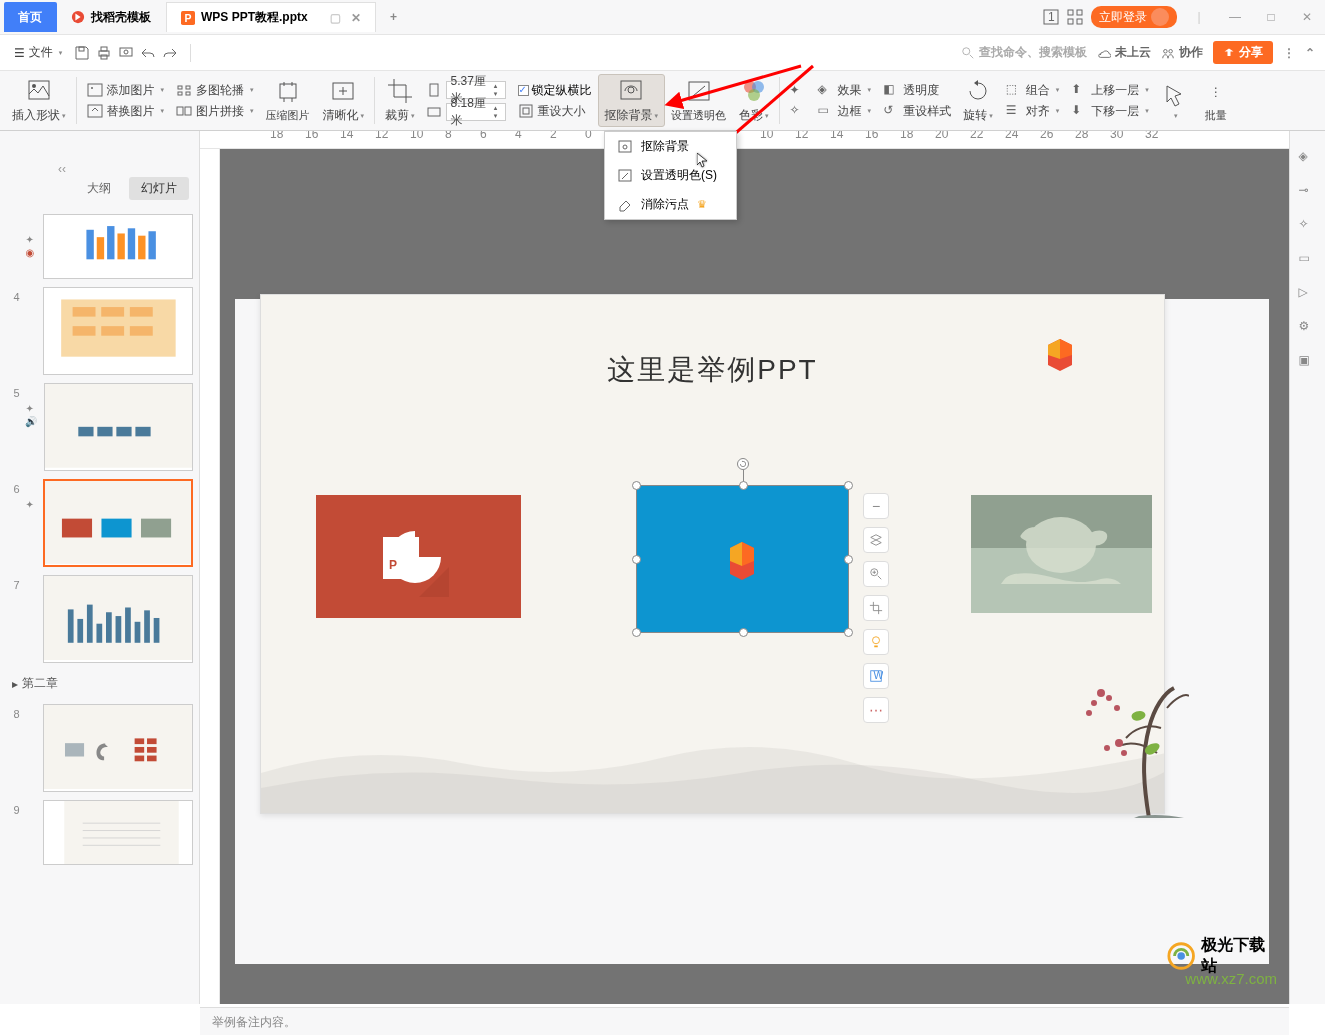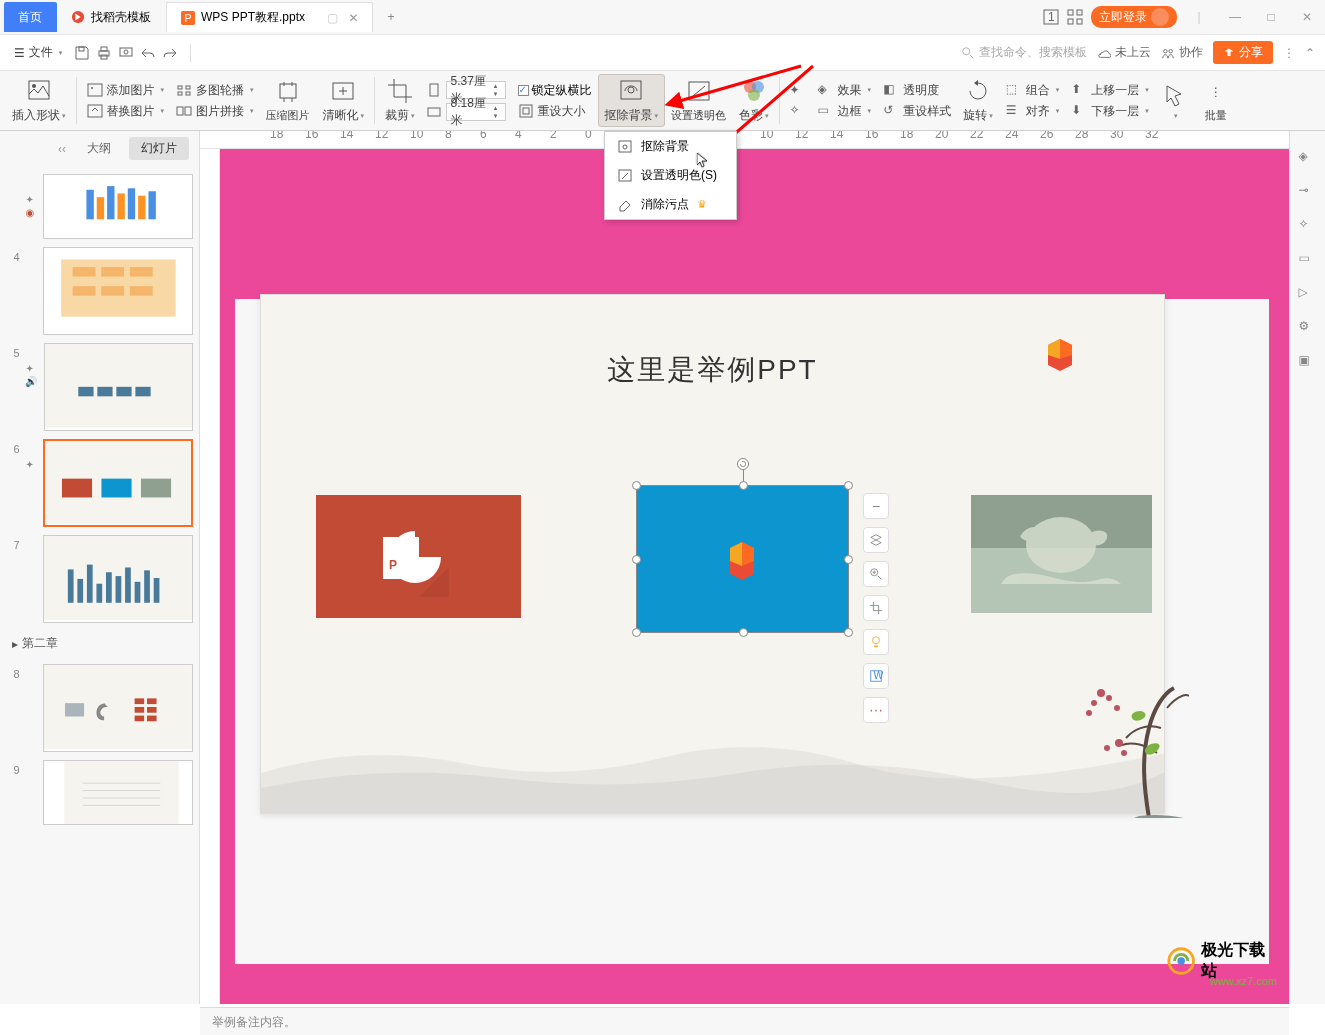--- a/index.html
+++ b/index.html
@@ -1,36 +1,36 @@
 <!DOCTYPE html>
 <html><head>
 <meta charset="utf-8">
 <style>
 *{margin:0;padding:0;box-sizing:border-box;font-family:"Microsoft YaHei","PingFang SC",sans-serif;font-size:12px;}
 body{background:#fff;overflow:hidden;width:1325px;height:1035px;position:relative;}
 .titlebar{height:35px;background:#f7f7f8;display:flex;align-items:center;padding:0 4px;border-bottom:1px solid #e5e5e5;}
-.tab{padding:0 14px;height:30px;display:flex;align-items:center;gap:6px;border-right:1px solid transparent;cursor:pointer;}
+.tab{padding:0 14px;height:30px;display:flex;align-items:center;gap:6px;border-right:1px solid transparent;cursor:pointer;font-weight:bold;}
 .tab.home{background:#417ff9;color:#fff;border-radius:2px 2px 0 0;}
 .tab.active{background:#fff;border:1px solid #e0e0e0;border-bottom:none;}
 .tab-icon{width:14px;height:14px;display:inline-block;}
 .tab-close{color:#999;margin-left:4px;}
 .titlebar-right{margin-left:auto;display:flex;align-items:center;gap:8px;}
 .tb-icon{width:16px;height:16px;color:#666;cursor:pointer;}
 .login-btn{background:#fd6a22;color:#fff;padding:2px 8px;border-radius:10px;display:flex;align-items:center;gap:4px;}
 .login-avatar{width:18px;height:18px;border-radius:50%;background:#fb8c5c;}
 .win-btn{width:28px;height:26px;display:flex;align-items:center;justify-content:center;color:#999;}
 
 .menubar{height:36px;background:#fff;display:flex;align-items:center;padding:0 10px;gap:8px;border-bottom:1px solid #e5e5e5;}
 .menu-file{display:flex;align-items:center;gap:4px;color:#444;padding:0 4px;}
 .menu-qat{display:flex;gap:6px;}
 .qat-icon{width:16px;height:16px;color:#666;cursor:pointer;}
 .menu-items{display:flex;gap:4px;margin-left:10px;}
 .menu-item{padding:3px 10px;color:#444;cursor:pointer;}
 .menu-item.pill{background:#fd6a22;color:#fff;border-radius:10px;padding:3px 12px;}
-.menu-right{margin-left:auto;display:flex;align-items:center;gap:10px;}
+.menu-right{margin-left:auto;display:flex;align-items:center;gap:10px;font-weight:bold;}
 .search-area{display:flex;align-items:center;gap:4px;color:#aaa;}
 .cloud-area{display:flex;align-items:center;gap:4px;color:#666;}
 .share-btn{background:#fd6a22;color:#fff;padding:3px 10px;border-radius:3px;display:flex;align-items:center;gap:4px;}
 
 .ribbon{height:60px;background:#f7f7f8;display:flex;align-items:center;padding:0 6px;border-bottom:1px solid #d0d0d0;}
 .rbn-grp{display:flex;flex-direction:column;align-items:center;padding:0 6px;border-right:1px solid transparent;cursor:pointer;}
 .rbn-grp.sep{border-right:1px solid #ddd;padding-right:10px;margin-right:4px;}
 .rbn-big-icon{width:28px;height:28px;color:#555;display:flex;align-items:center;justify-content:center;}
 .rbn-lbl{font-size:11px;color:#444;margin-top:2px;display:flex;align-items:center;}
 .rbn-vstack{display:flex;flex-direction:column;gap:4px;padding:0 6px;}
@@ -44,33 +44,33 @@
 .chk-box.checked::after{content:"✓";position:absolute;top:-2px;left:0;font-size:10px;color:#417ff9;}
 .rbn-active{background:#e4e0dc;border:1px solid #c9c3bb;}
 
 .dropdown-menu{position:absolute;top:131px;left:604px;width:133px;background:#fff;border:1px solid #ccc;box-shadow:2px 2px 6px rgba(0,0,0,0.2);z-index:100;}
 .dd-item{padding:6px 12px;display:flex;align-items:center;gap:8px;cursor:pointer;}
 .crown-icon{color:#f5a623;font-size:11px;}
 
 .workspace{display:flex;height:calc(100% - 162px);}
 .thumb-panel{width:200px;background:#f7f7f8;border-right:1px solid #ddd;display:flex;flex-direction:column;}
 .thumb-tabs{display:flex;padding:6px 10px;gap:6px;}
-.thumb-tab{padding:3px 12px;color:#666;cursor:pointer;border-radius:3px;}
+.thumb-tab{padding:3px 12px;color:#666;cursor:pointer;border-radius:3px;margin-top:40px;}
 .thumb-tab.active{background:#e0e0e0;color:#333;}
 .thumb-collapse{width:14px;display:flex;align-items:center;justify-content:center;color:#999;margin-left:auto;}
 .thumb-list{flex:1;overflow-y:auto;padding:4px 0;}
 .thumb-item{display:flex;gap:6px;padding:4px 6px;align-items:flex-start;}
 .thumb-num{width:14px;text-align:right;color:#888;font-size:11px;padding-top:4px;}
 .thumb-markers{width:12px;display:flex;flex-direction:column;gap:2px;padding-top:20px;}
 .thumb-marker{font-size:10px;color:#888;}
 .thumb-img{width:155px;height:88px;border:1px solid #ccc;background:#fff;position:relative;overflow:hidden;}
 .thumb-img.selected{border:2px solid #fd6a22;}
 .section-hdr{padding:8px 12px;color:#555;font-size:12px;display:flex;align-items:center;gap:4px;}
 
-.canvas-area{flex:1;background:#ec4899;position:relative;overflow:hidden;}
+.canvas-area{flex:1;background:#737373;position:relative;overflow:hidden;}
 .ruler-h{height:18px;background:#fff;display:flex;align-items:flex-end;padding-left:20px;font-size:9px;color:#888;position:relative;border-bottom:1px solid #e5e5e5;}
 .ruler-v{width:20px;position:absolute;left:0;top:18px;bottom:0;background:#fff;border-right:1px solid #e5e5e5;writing-mode:vertical-lr;font-size:9px;color:#888;}
 .slide-viewport{position:absolute;left:35px;top:168px;right:20px;bottom:40px;background:#f7f7f8;}
 .slide{position:absolute;left:25px;top:-5px;width:905px;height:520px;background:#f6f4ef;border:1px solid #ddd;box-shadow:0 2px 6px rgba(0,0,0,0.1);}
 .slide-title{position:absolute;top:56px;left:50%;transform:translateX(-50%);font-size:28px;color:#333;letter-spacing:2px;}
 .slide-logo{position:absolute;top:44px;right:90px;width:28px;height:32px;}
 .img-red{position:absolute;left:55px;top:200px;width:205px;height:123px;background:#c24b36;}
 .img-red .ppt-logo{position:absolute;left:55px;top:24px;width:78px;height:78px;}
 .img-blue{position:absolute;left:375px;top:190px;width:213px;height:148px;background:#0d95d0;border:1px solid #888;}
 .img-blue .o-logo{position:absolute;left:90px;top:56px;width:30px;height:38px;}
@@ -83,21 +83,21 @@
 .float-toolbar{position:absolute;right:-33px;top:195px;display:flex;flex-direction:column;gap:8px;}
 .float-btn{width:26px;height:26px;border:1px solid #ddd;border-radius:4px;background:#fff;display:flex;align-items:center;justify-content:center;color:#888;font-size:14px;}
 
 .right-sidebar{width:36px;background:#f7f7f8;border-left:1px solid #ddd;display:flex;flex-direction:column;align-items:center;gap:16px;padding-top:18px;}
 .rsb-icon{width:18px;height:18px;color:#888;cursor:pointer;}
 
 .notes-bar{position:absolute;bottom:0;left:200px;right:36px;height:28px;background:#f7f7f8;border-top:1px solid #ddd;padding:6px 12px;color:#888;font-size:11px;}
 
 .watermark{position:absolute;bottom:48px;right:48px;display:flex;flex-direction:column;align-items:flex-end;}
 .wm-logo{width:110px;height:28px;display:flex;align-items:center;gap:6px;}
-.wm-url{color:#7eb242;font-size:11px;}
+.wm-url{color:#7eb242;font-size:15px;}
 
 .dropdown-arrow{font-size:7px;margin-left:2px;color:#888;}
 
 .cursor-arrow{position:absolute;width:12px;height:16px;z-index:200;}
 .cursor-arrow svg{filter:drop-shadow(0 0 1px rgba(0,0,0,0.5));}
 </style>
 </head>
 <body>
 
 <div class="titlebar">

